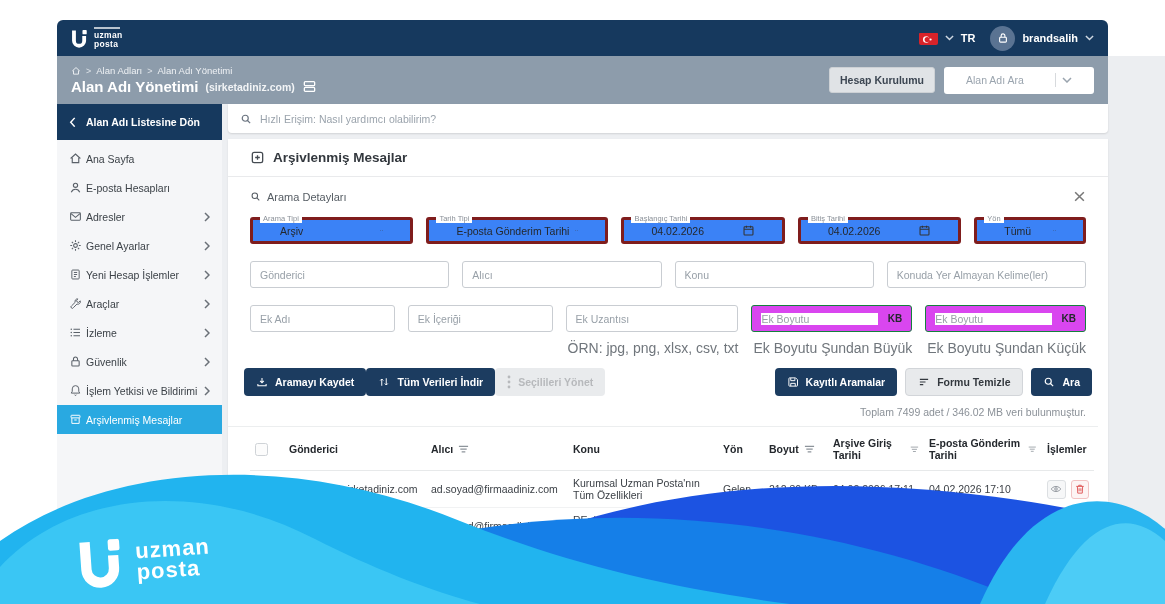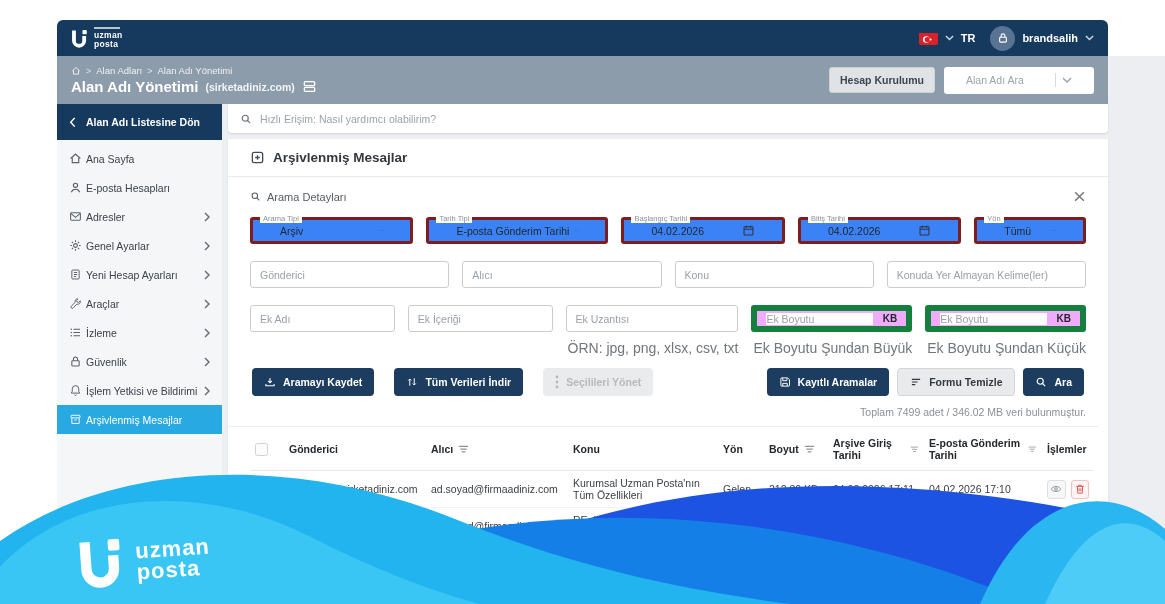--- a/index.html
+++ b/index.html
@@ -73,27 +73,27 @@
   .f-row { display:flex; gap:13px; margin-bottom:17px; }
   .f-field { position:relative; border:3px solid #7f1d1d; border-radius:3px; height:27px; background:#3b82f6; display:flex; align-items:center; padding:0 27px; cursor:pointer; }
   .flabel { position:absolute; top:-6px; left:7px; font-size:7.5px; color:#8a9098; background:#fff; padding:0 3px; white-space:nowrap; }
   .f-value { font-size:10.5px; color:#24282d; white-space:nowrap; overflow:hidden; }
   .f-chev { margin-left:auto; width:9px; color:#444; display:inline-flex; padding-left:6px; }
   .f-cal { margin-left:auto; width:13px; color:#333; display:inline-flex; }
   .t-input { height:27px; border:1px solid #c9cdd2; border-radius:3px; padding:0 9px; font-size:10.5px; color:#333; width:100%; outline:none; }
   .t-input::placeholder { color:#98a0a8; }
   .f-col { display:flex; flex-direction:column; }
   .helper { font-size:14px; color:#70767c; margin-top:8px; padding-left:2px; white-space:nowrap; }
-  .kb-field { border:6px solid #15803d; border-radius:3px; height:27px; display:flex; align-items:center; padding:0 9px; background:#f0abfc; }
+  .kb-field { border:1px solid #15803d; border-radius:3px; height:27px; display:flex; align-items:center; padding:0 9px; background:#d946ef; }
   .kb-field input { border:none; outline:none; font-size:10.5px; width:100%; min-width:0; }
   .kb-field input::placeholder { color:#98a0a8; }
   .kb-unit { font-size:10px; font-weight:bold; color:#24282d; margin-left:10px; }
   .w-lg { flex:2.1; } .w-md { flex:2; } .w-sm { flex:1; }
 
-  .actions-row { display:flex; align-items:center; gap:20px; padding:2px 24px 6px; }
+  .actions-row { display:flex; align-items:center; gap:0; padding:2px 16px 6px; }
   .btn { display:inline-flex; align-items:center; gap:7px; font-size:10.5px; font-weight:bold; border-radius:4px; padding:0 12px; height:28px; border:none; cursor:pointer; white-space:nowrap; }
   .btn svg { width:12px; flex:0 0 auto; }
   .btn.navy { background:#1c3c60; color:#fff; }
   .btn.ghost { background:#e9ebed; color:#b7b9bc; cursor:default; }
   .btn.light { background:#e8eaec; color:#33383e; border:1px solid #d2d5d9; }
   .act-right { margin-left:auto; display:flex; gap:8px; }
 
   .result-summary { text-align:right; padding:4px 22px 8px; font-size:10.5px; color:#8b9198; }
 
   .table-wrap { border-top:1px solid #eceeef; margin:0 10px 0 0; padding:0 12px 0 22px; overflow:hidden; flex:1; }
@@ -261,21 +261,21 @@
                 </svg>
               </span>
             </div>
             <div class="side-item">
               <span class="s-ico">
                 <svg viewBox="0 0 16 16">
                   <rect x="3.5" y="2.5" width="9" height="11" rx="1" fill="none" stroke="currentColor" stroke-width="1.2"></rect>
                   <path d="M6 5.5h4M6 8h4M6 10.5h2.5" stroke="currentColor" stroke-width="1.2"></path>
                 </svg>
               </span>
-              <span>Yeni Hesap Ayarları</span>
+              <span>Yeni Hesap İşlemler</span>
               <span class="s-chev">
                 <svg viewBox="0 0 6 10">
                   <path d="M1 1l4 4-4 4" fill="none" stroke="currentColor" stroke-width="1.5"></path>
                 </svg>
               </span>
             </div>
             <div class="side-item">
               <span class="s-ico">
                 <svg viewBox="0 0 16 16">
                   <path d="M10.8 2.3a3.1 3.1 0 0 0-3.2 4.2l-4.4 4.4a1.6 1.6 0 1 0 2.2 2.2L9.8 8.7a3.1 3.1 0 0 0 4-4l-2 2-1.8-.6-.6-1.8z" fill="none" stroke="currentColor" stroke-width="1.2"></path>

